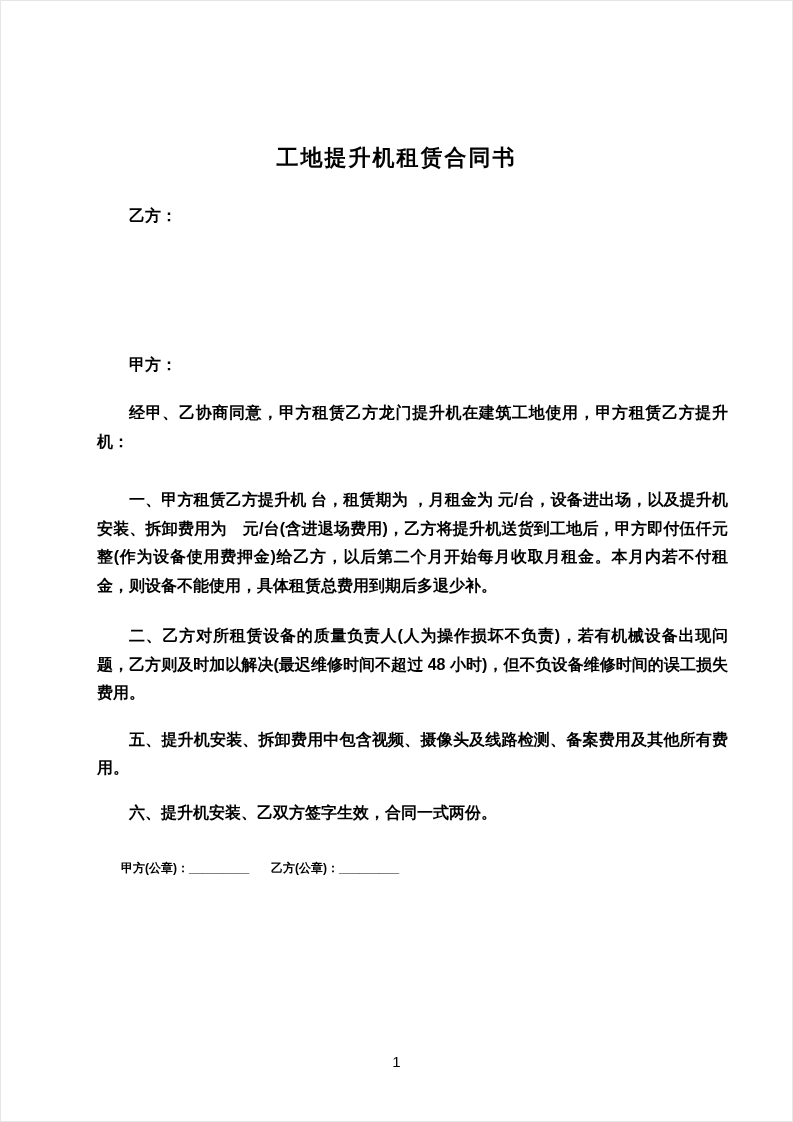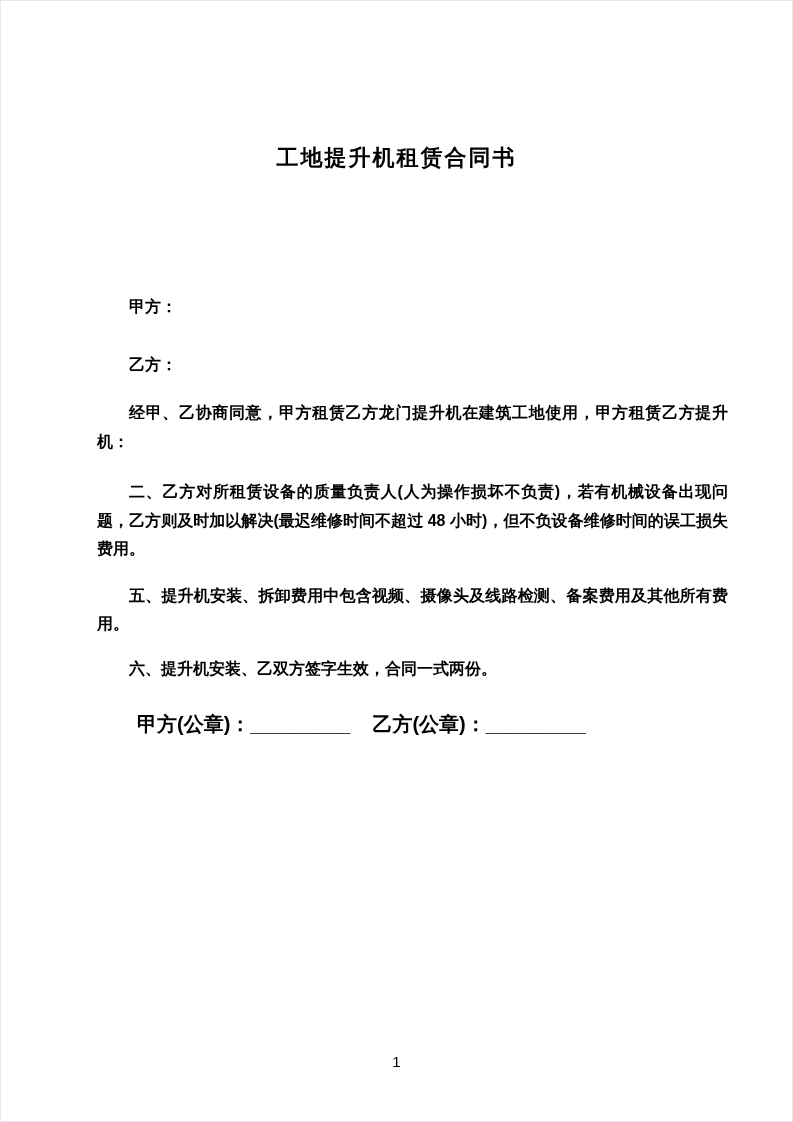--- a/index.html
+++ b/index.html
@@ -43,21 +43,21 @@
   .party-b { margin-top: 29px; }
   .intro   { margin-top: 20px; }
   .c1 { margin-top: 30px; }
   .c2 { margin-top: 22px; }
   .c3 { margin-top: 22px; }
   .c4 { margin-top: 28px; }
   .c5 { margin-top: 18px; }
   .c6 { margin-top: 16px; }
   .sig {
     margin-top: 27px;
-    font-size: 20px;
+    font-size: 12px;
     line-height: 28.5px;
     font-weight: 600;
     text-indent: 2em;
     white-space: nowrap;
   }
   .sig .sig-a { margin-right: 22px; }
   .pagenum {
     position: absolute;
     top: 1050px;
     left: 0;
@@ -70,25 +70,26 @@
   }
 </style>
 </head>
 <body>
 
 <div class="page">
   <div class="content">
 
     <h1 class="title">工地提升机租赁合同书</h1>
 
+    <p class="para party-b">乙方：</p>
     <p class="para party-a">甲方：</p>
-    <p class="para party-b">乙方：</p>
 
     <p class="para intro">经甲、乙协商同意，甲方租赁乙方龙门提升机在建筑工地使用，甲方租赁乙方提升机：</p>
 
+    <p class="para clause c1">一、甲方租赁乙方提升机 台，租赁期为 ，月租金为 元/台，设备进出场，以及提升机安装、拆卸费用为　元/台(含进退场费用)，乙方将提升机送货到工地后，甲方即付伍仟元整(作为设备使用费押金)给乙方，以后第二个月开始每月收取月租金。本月内若不付租金，则设备不能使用，具体租赁总费用到期后多退少补。</p>
     <p class="para clause c2">二、乙方对所租赁设备的质量负责人(人为操作损坏不负责)，若有机械设备出现问题，乙方则及时加以解决(最迟维修时间不超过 48 小时)，但不负设备维修时间的误工损失费用。</p>
     <p class="para clause c5">五、提升机安装、拆卸费用中包含视频、摄像头及线路检测、备案费用及其他所有费用。</p>
     <p class="para clause c6">六、提升机安装、乙双方签字生效，合同一式两份。</p>
 
     <div class="sig">
       <span class="sig-a">甲方(公章)：_________</span><span class="sig-b">乙方(公章)：_________</span>
     </div>
 
   </div>
 

